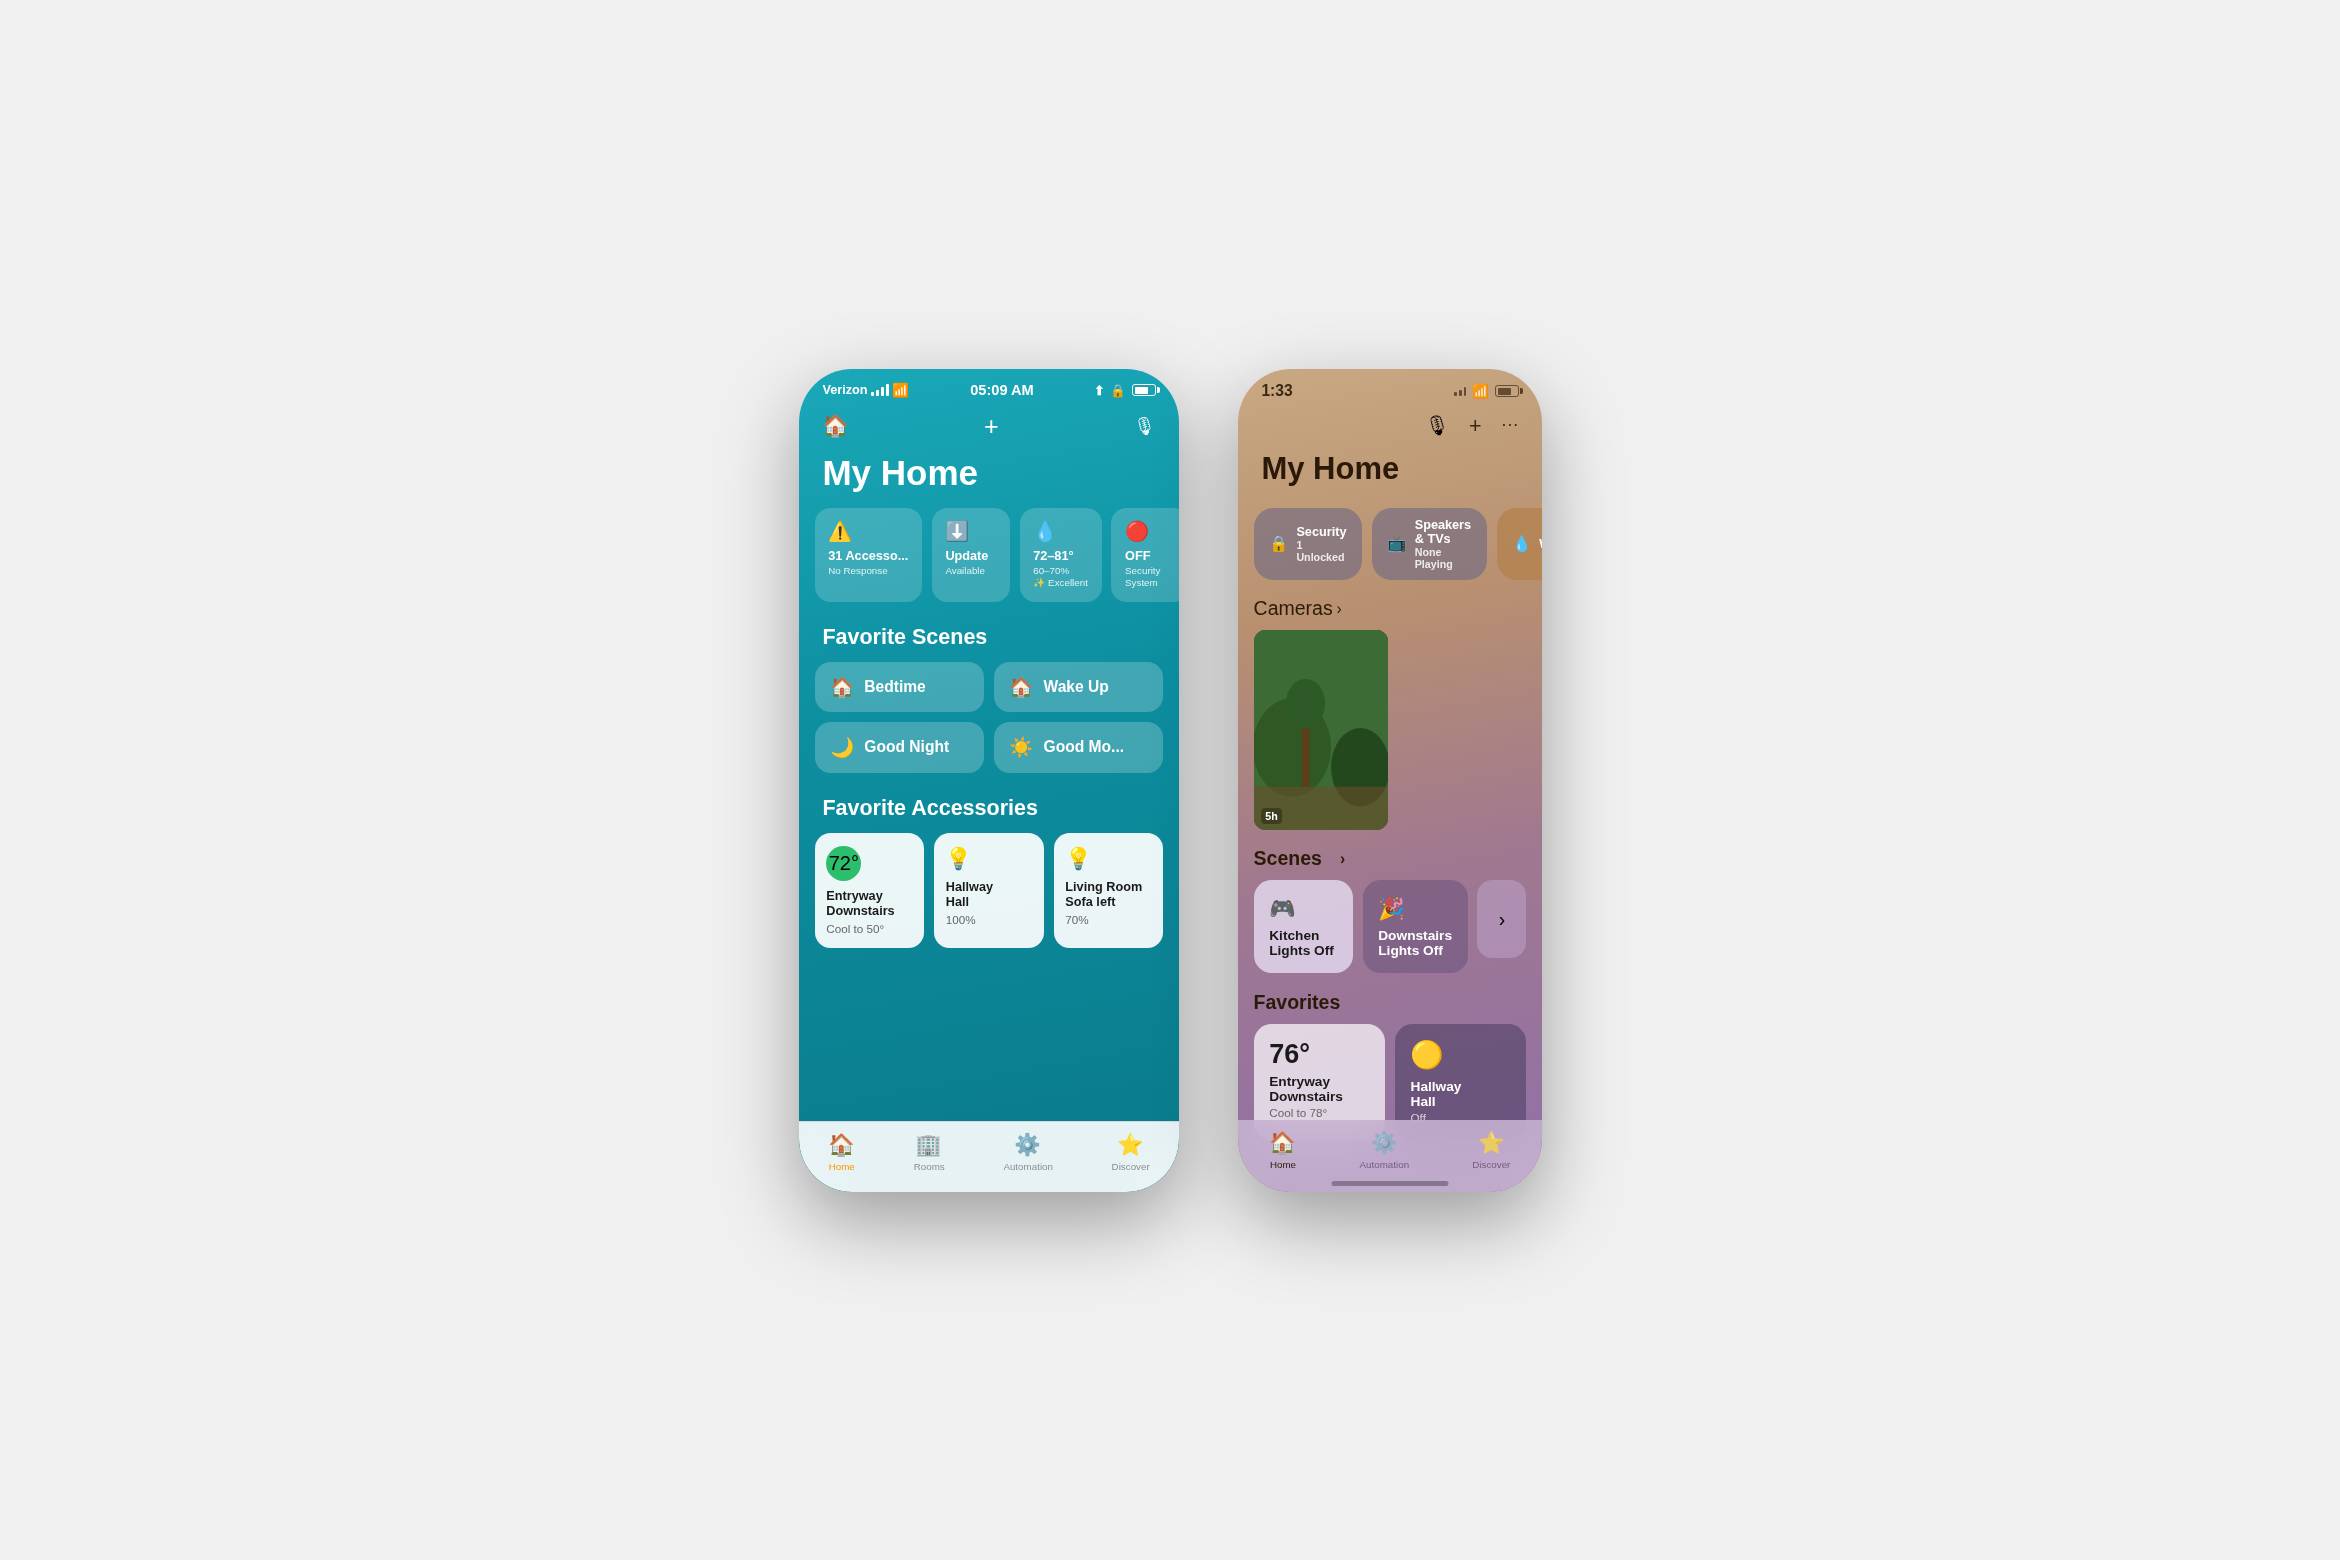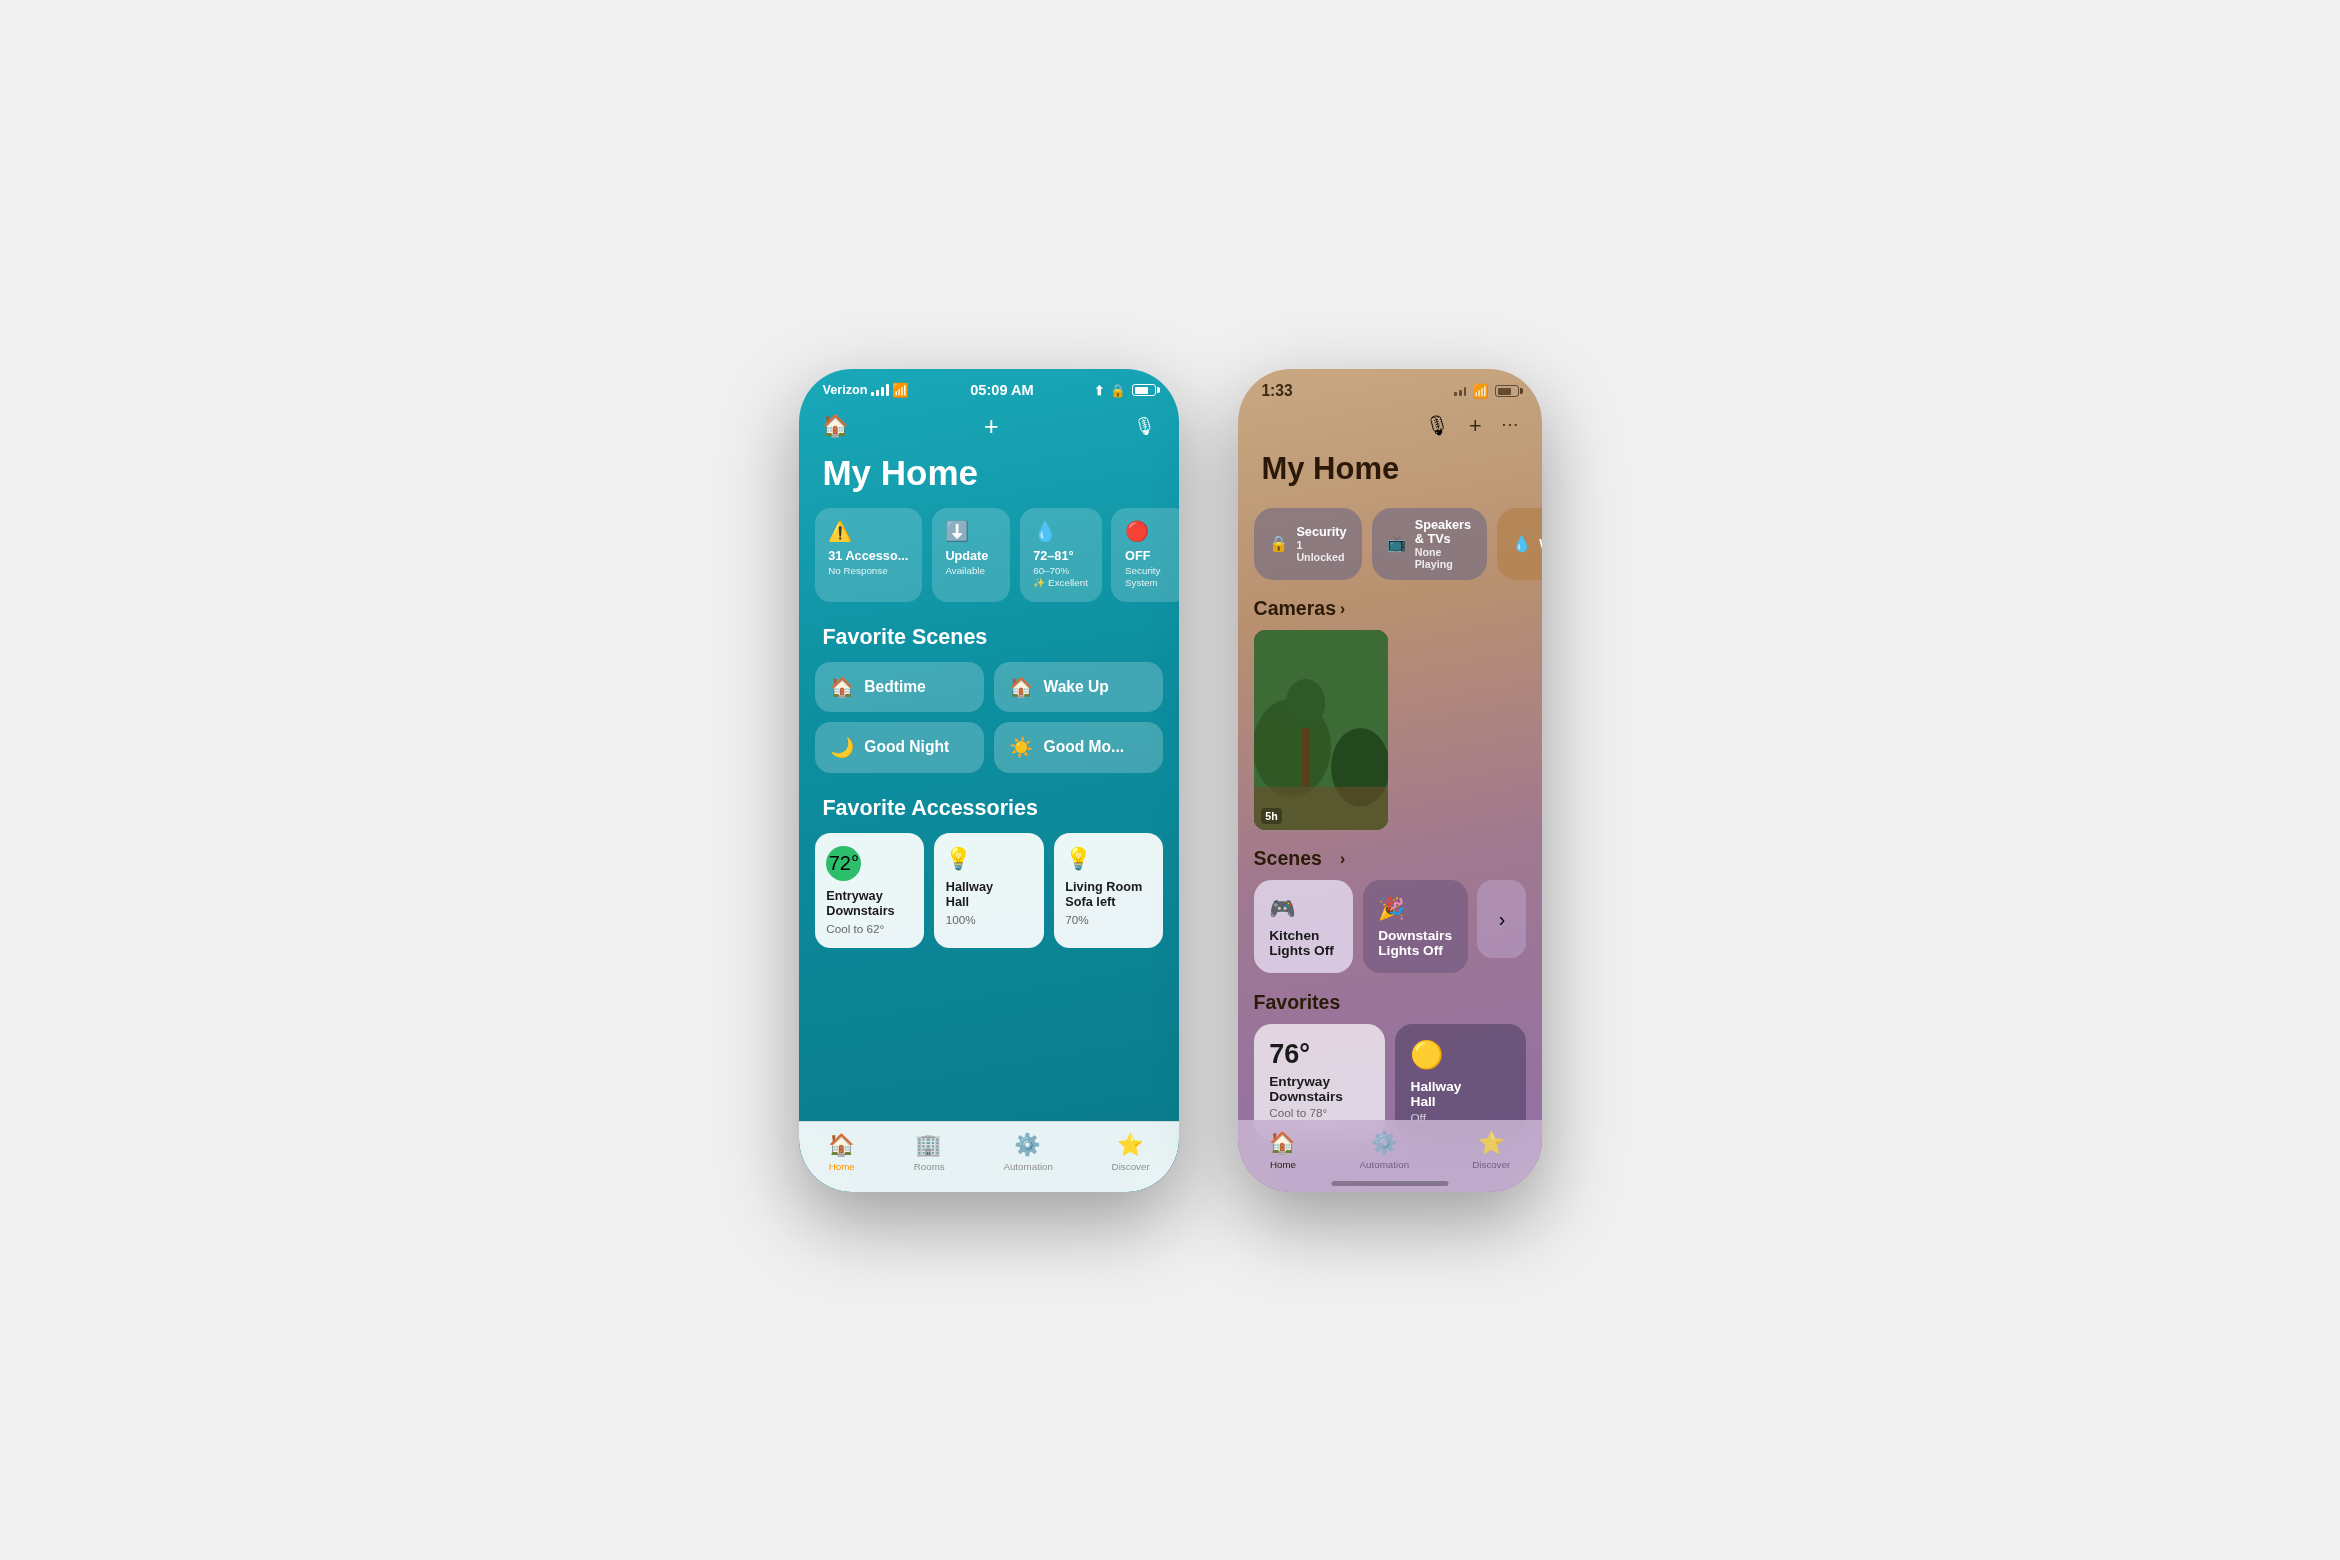--- a/index.html
+++ b/index.html
@@ -212,21 +212,21 @@
     .pill-icon { font-size: 15.6px; }
     .pill-label { font-size: 12.7px; font-weight: 600; }
     .pill-sublabel { font-size: 10.7px; opacity: 0.85; }
 
     
     .cameras-header {
       display: flex;
       align-items: center;
       gap: 3.9px;
       font-size: 19.5px;
-      font-weight: 700;
+      font-weight: 400;
       color: #2a1a08;
       padding: 3.9px 15.6px 9.8px;
     }
     .cameras-header .chevron { font-size: 15.6px; color: #2a1a08; }
     .cameras-grid {
       display: grid;
       grid-template-columns: 1fr 1fr;
       gap: 3.9px;
       padding: 0 15.6px 13.7px;
       grid-template-rows: 98px 98px;
@@ -441,21 +441,21 @@
       <span class="scene-btn-icon">☀️</span>
       <span>Good Mo...</span>
     </div>
   </div>
 
   <div class="section-title">Favorite Accessories</div>
   <div class="accessories-grid">
     <div class="accessory-tile">
       <div class="accessory-tile-icon green" style="background:#2dbe6c;color:#000000;border-radius:50%;width:35px;height:35px;display:flex;align-items:center;justify-content:center;font-size:20px;font-weight:400;">72°</div>
       <div class="accessory-tile-name">Entryway<br>Downstairs</div>
-      <div class="accessory-tile-status">Cool to 62°</div>
+      <div class="accessory-tile-status">Cool to 50°</div>
     </div>
     <div class="accessory-tile">
       <div class="accessory-tile-icon yellow" style="font-size:21.5px;">💡</div>
       <div class="accessory-tile-name">Hallway<br>Hall</div>
       <div class="accessory-tile-status">100%</div>
     </div>
     <div class="accessory-tile">
       <div class="accessory-tile-icon yellow" style="font-size:21.5px;">💡</div>
       <div class="accessory-tile-name">Living Room<br>Sofa left</div>
       <div class="accessory-tile-status">70%</div>

